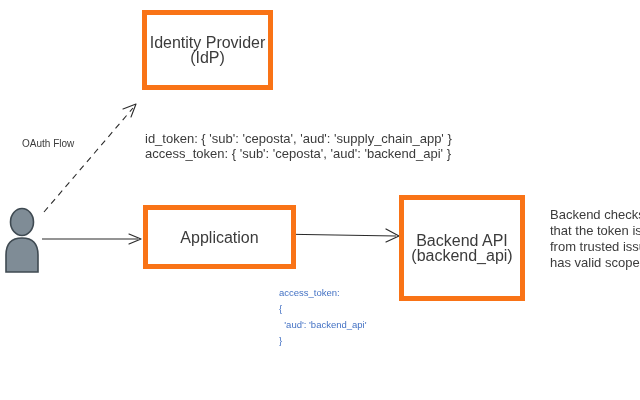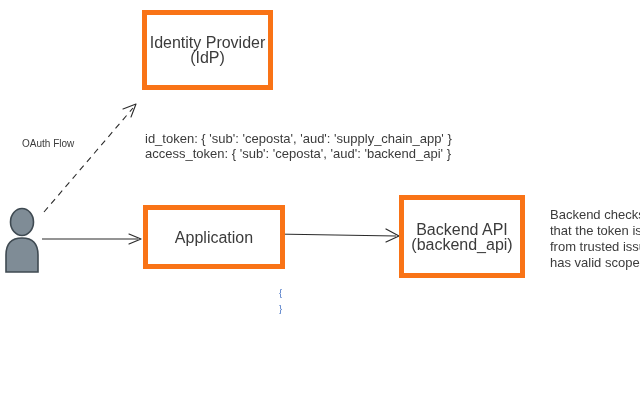--- a/index.html
+++ b/index.html
@@ -108,29 +108,31 @@
   <div class="node-box" style="left:142px; top:10px; width:131px; height:80px;">
     <span class="node-line">Identity Provider</span>
     <span class="node-line">(IdP)</span>
   </div>
 
   <div class="text-block" style="left:145px; top:131px;">
     <span class="node-line">id_token: { 'sub': 'ceposta', 'aud': 'supply_chain_app' }</span>
     <span class="node-line">access_token: { 'sub': 'ceposta', 'aud': 'backend_api' }</span>
   </div>
 
-  <div class="node-box" style="left:143px; top:205px; width:142px; height:64px;">
+  <div class="node-box" style="left:143px; top:205px; width:153px; height:64px;">
     <span class="node-line">Application</span>
   </div>
 
-  <div class="node-box" style="left:399px; top:195px; width:126px; height:83px;">
+  <div class="node-box" style="left:399px; top:195px; width:126px; height:106px;">
     <span class="node-line">Backend API</span>
     <span class="node-line">(backend_api)</span>
   </div>
 
   <div class="text-block wrap" style="left:528px; top:207px; width:112px;margin-left:22px;">Backend checks that the token is from trusted issuer, has valid scopes</div>
 
   <div class="code-block" style="left:279px; top:285px;">
+    <span class="code-line">access_token:</span>
     <span class="code-line">{</span>
+    <span class="code-line">  'aud': 'backend_api'</span>
     <span class="code-line">}</span>
   </div>
 
 </div>
 
 </body></html>

